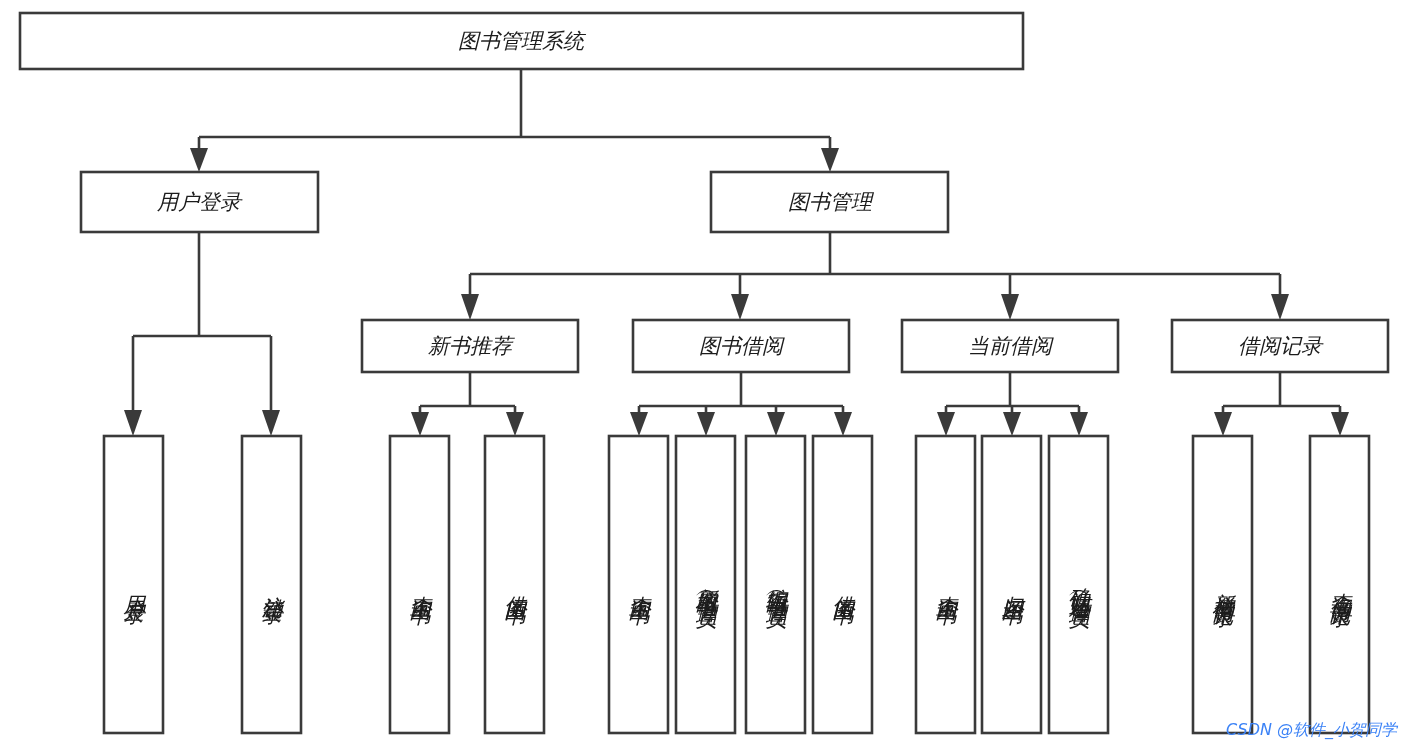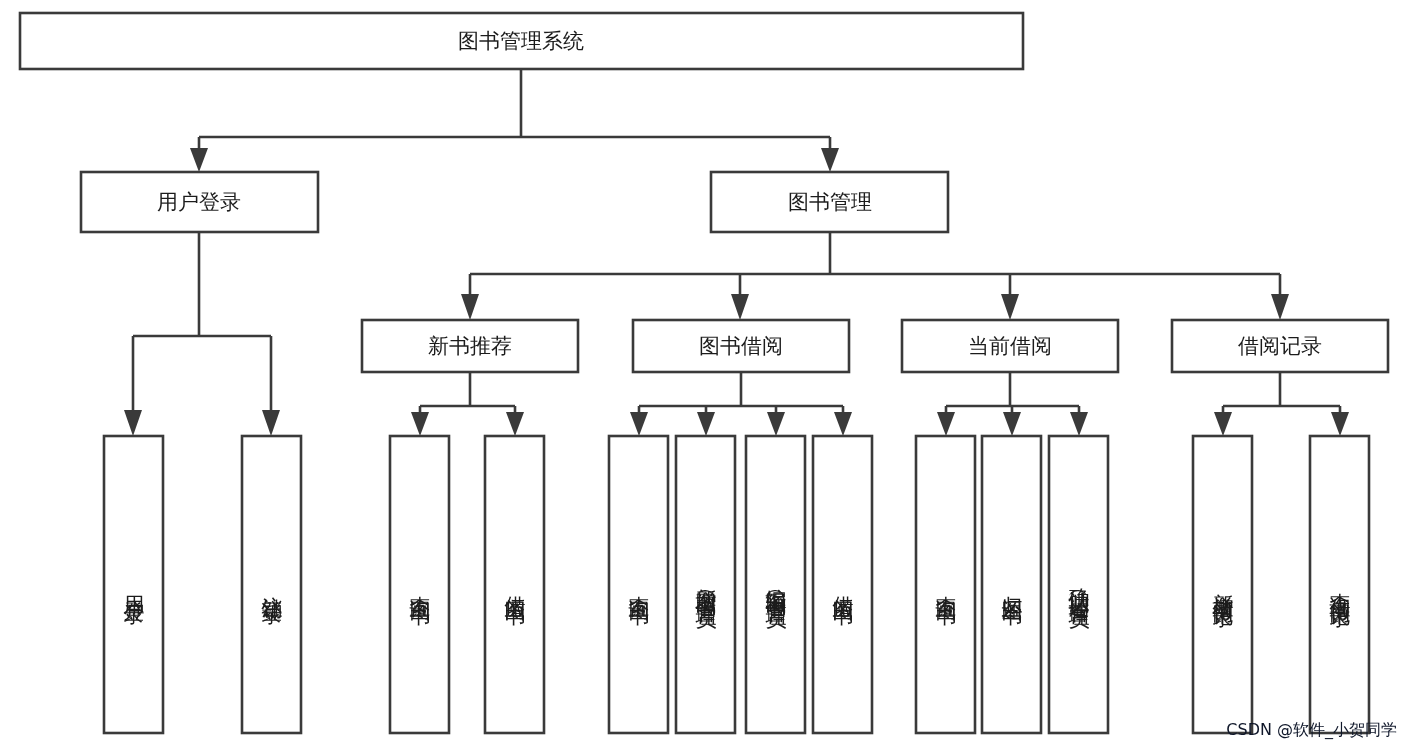--- a/index.html
+++ b/index.html
@@ -11,20 +11,21 @@
     width: 1405px;
     height: 747px;
     font-family: "DejaVu Sans", "Liberation Sans", sans-serif;
     overflow: hidden;
   }
   #diagram-root {
     position: relative;
     width: 1405px;
     height: 747px;
     background: #ffffff;
+    font-style: italic;
   }
   svg.tree {
     position: absolute;
     left: 0;
     top: 0;
     width: 1405px;
     height: 747px;
   }
   .node-rect {
     fill: #ffffff;
@@ -62,21 +63,21 @@
     justify-content: center;
     white-space: nowrap;
     pointer-events: none;
   }
   #watermark {
     position: absolute;
     right: 8px;
     bottom: 6px;
     font-family: "DejaVu Sans", "Liberation Sans", sans-serif;
     font-size: 16px;
-    color: #0f172a;
+    color: #3b82f6;
     white-space: nowrap;
   }
 </style>
 </head>
 <body>
 
 <div id="diagram-root">
 
   <svg class="tree" viewBox="0 0 1405 747">
 

